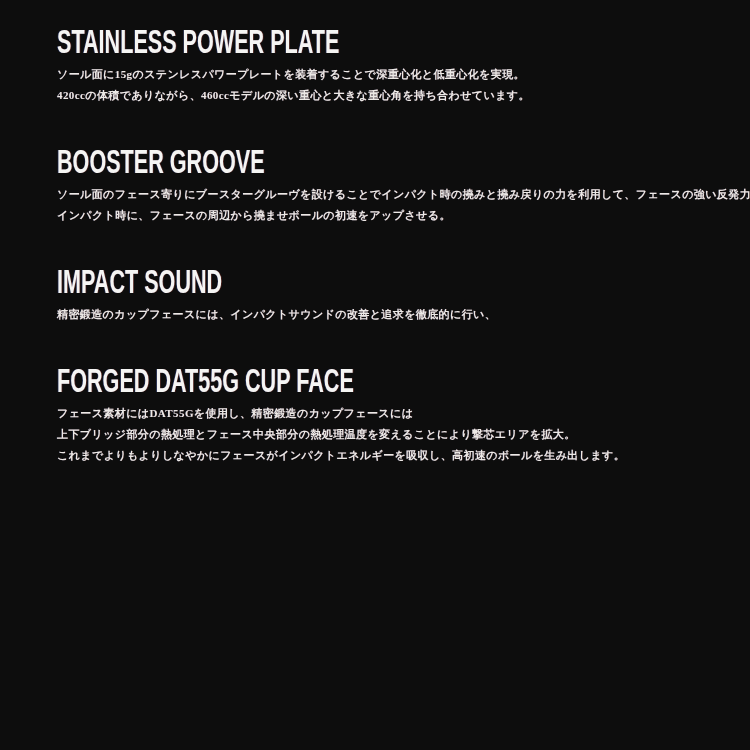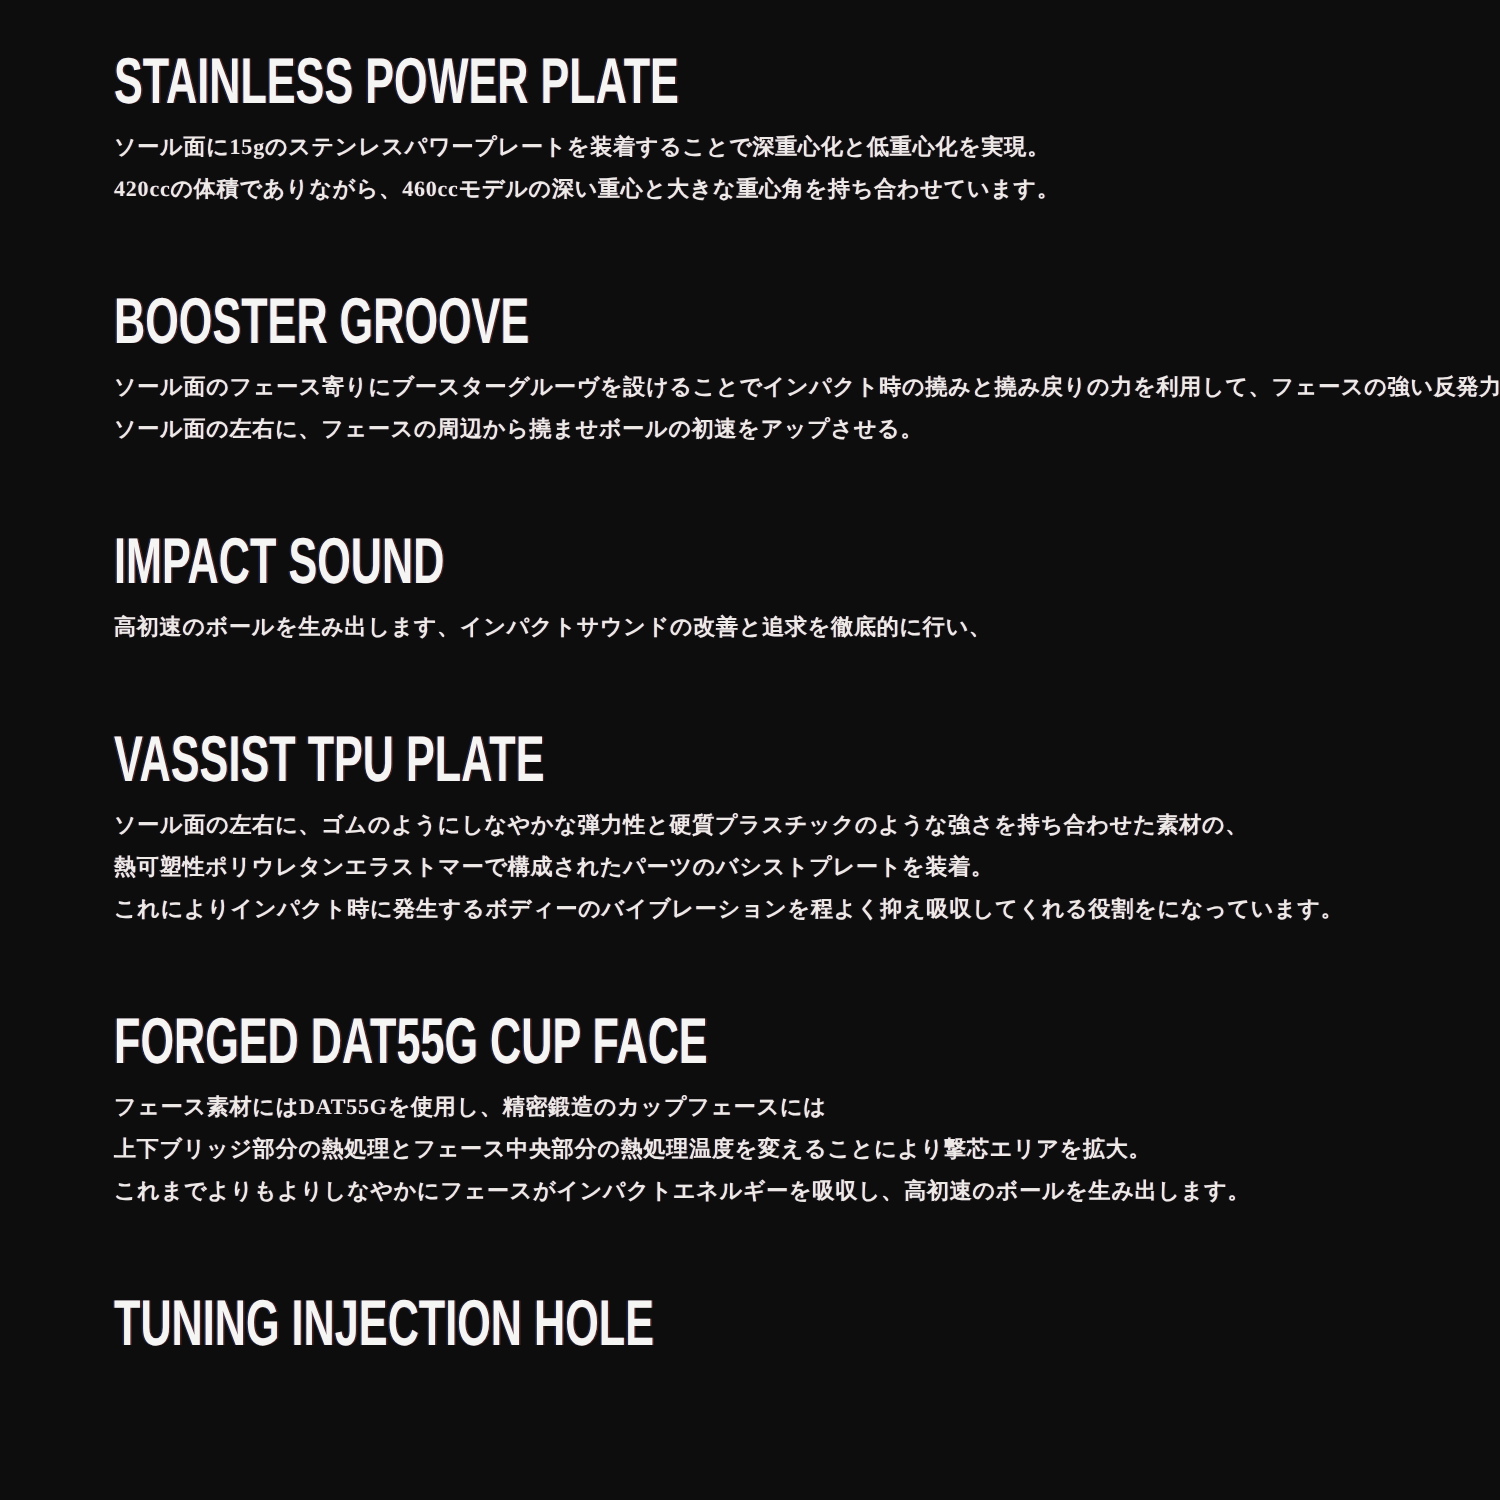--- a/index.html
+++ b/index.html
@@ -56,47 +56,35 @@
     <div class="section-body">
       <p class="line">ソール面に15gのステンレスパワープレートを装着することで深重心化と低重心化を実現。</p>
       <p class="line">420ccの体積でありながら、460ccモデルの深い重心と大きな重心角を持ち合わせています。</p>
     </div>
   </section>
 
   <section class="section">
     <h2 class="section-title">BOOSTER GROOVE</h2>
     <div class="section-body">
       <p class="line">ソール面のフェース寄りにブースターグルーヴを設けることでインパクト時の撓みと撓み戻りの力を利用して、フェースの強い反発力を生み出します。</p>
-      <p class="line">ソール面の左右に、フェースの周辺から撓ませボールの初速をアップさせる。</p>
+      <p class="line">インパクト時に、フェースの周辺から撓ませボールの初速をアップさせる。</p>
     </div>
   </section>
 
   <section class="section">
     <h2 class="section-title">IMPACT SOUND</h2>
     <div class="section-body">
-      <p class="line">高初速のボールを生み出します、インパクトサウンドの改善と追求を徹底的に行い、</p>
+      <p class="line">精密鍛造のカップフェースには、インパクトサウンドの改善と追求を徹底的に行い、</p>
     </div>
   </section>
 
-  <section class="section">
-    <h2 class="section-title">VASSIST TPU PLATE</h2>
-    <div class="section-body">
-      <p class="line">ソール面の左右に、ゴムのようにしなやかな弾力性と硬質プラスチックのような強さを持ち合わせた素材の、</p>
-      <p class="line">熱可塑性ポリウレタンエラストマーで構成されたパーツのバシストプレートを装着。</p>
-      <p class="line">これによりインパクト時に発生するボディーのバイブレーションを程よく抑え吸収してくれる役割をになっています。</p>
-    </div>
-  </section>
 
   <section class="section">
     <h2 class="section-title">FORGED DAT55G CUP FACE</h2>
     <div class="section-body">
       <p class="line">フェース素材にはDAT55Gを使用し、精密鍛造のカップフェースには</p>
       <p class="line">上下ブリッジ部分の熱処理とフェース中央部分の熱処理温度を変えることにより撃芯エリアを拡大。</p>
       <p class="line">これまでよりもよりしなやかにフェースがインパクトエネルギーを吸収し、高初速のボールを生み出します。</p>
     </div>
   </section>
 
-  <section class="section extra-gap">
-    <h2 class="section-title">TUNING INJECTION HOLE</h2>
-    
-  </section>
 
 </div>
 
 </body></html>

